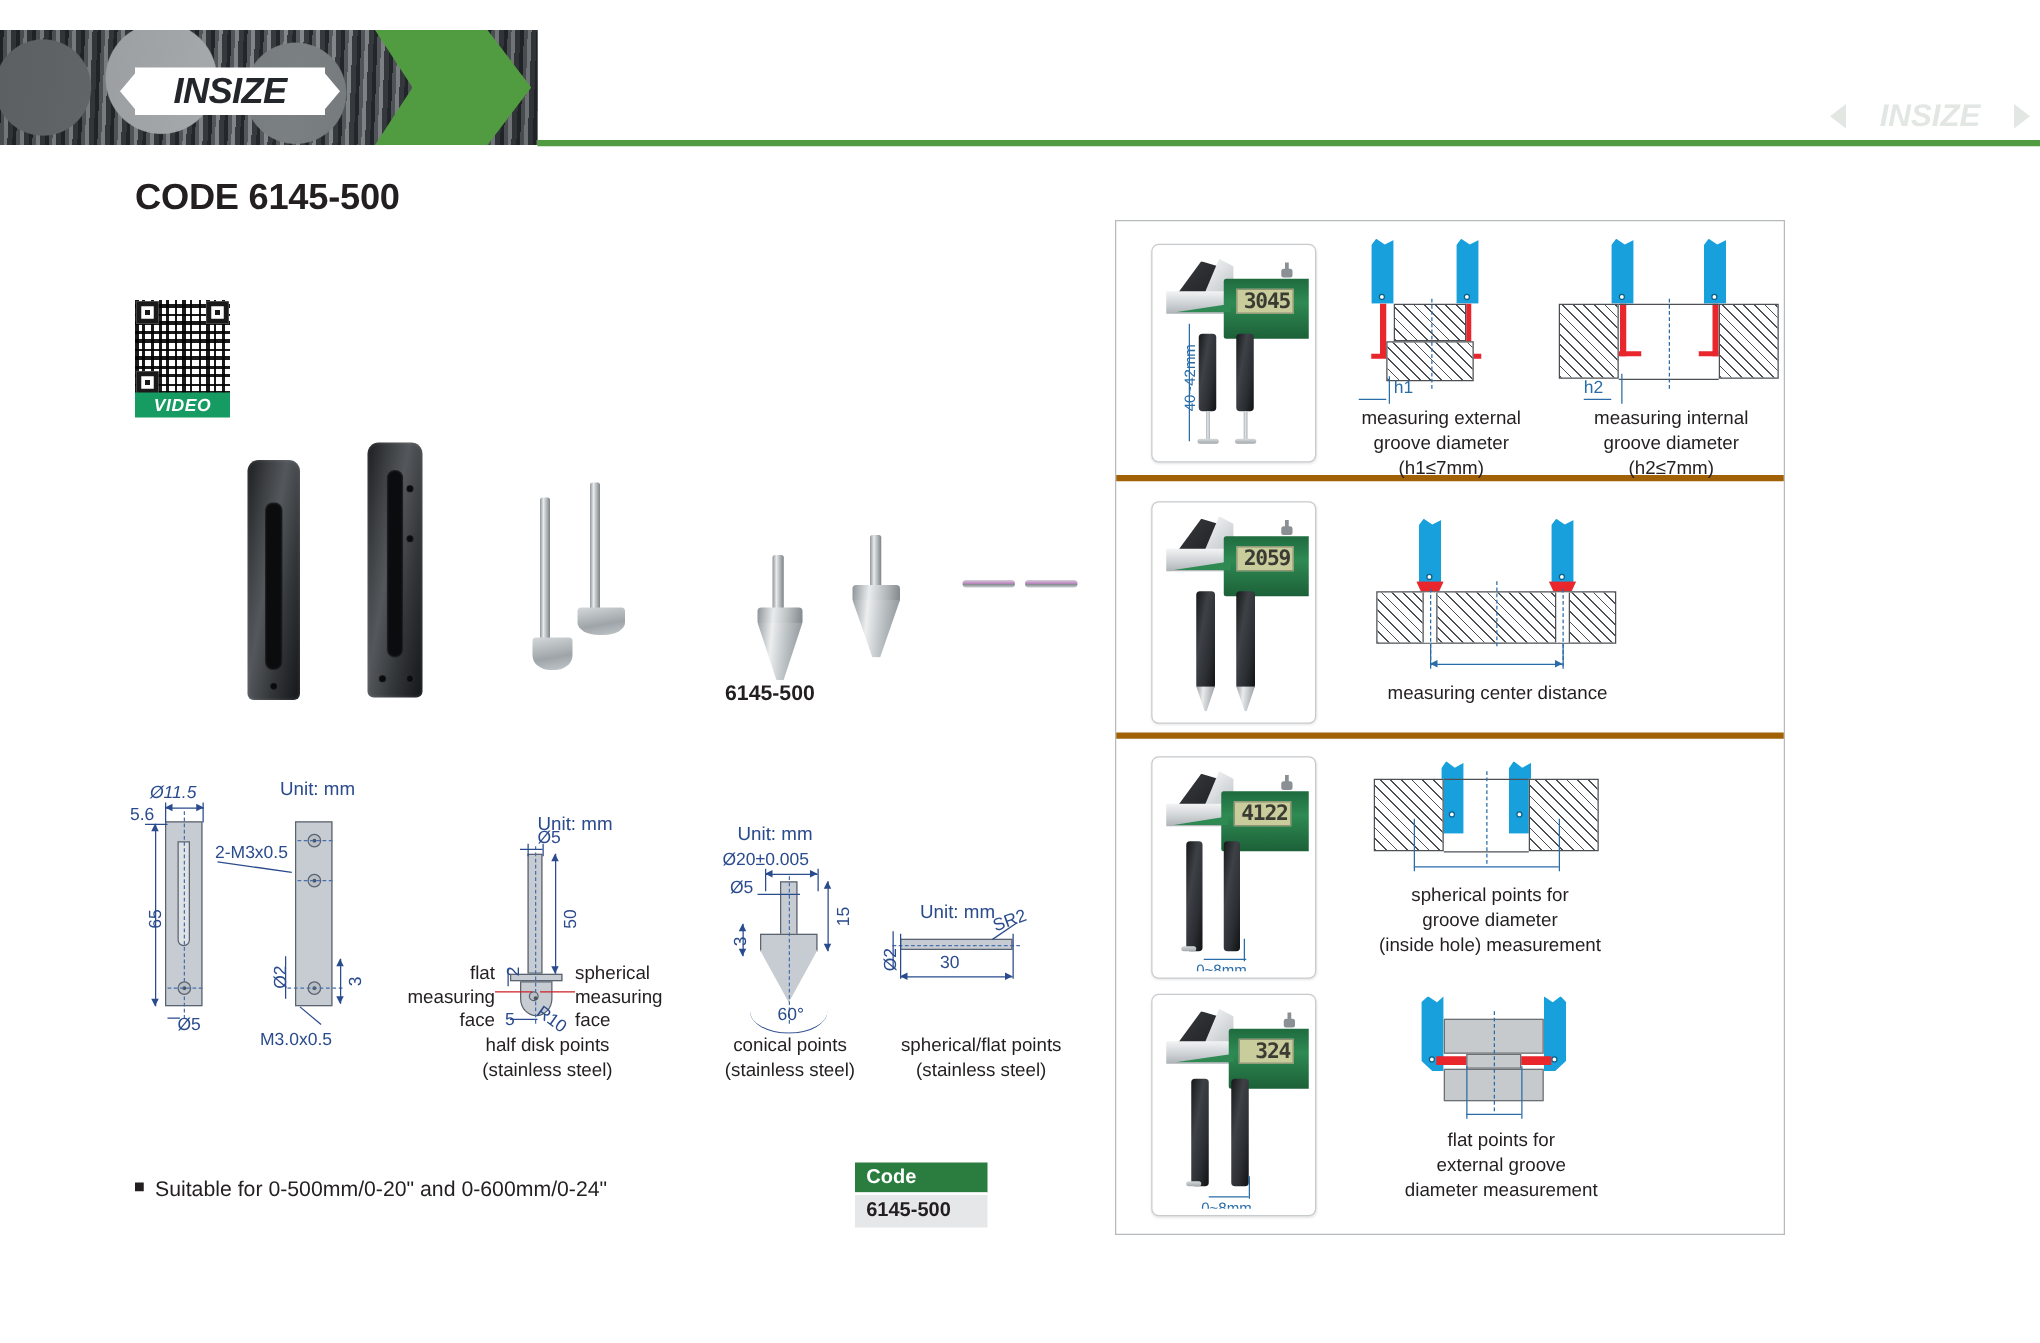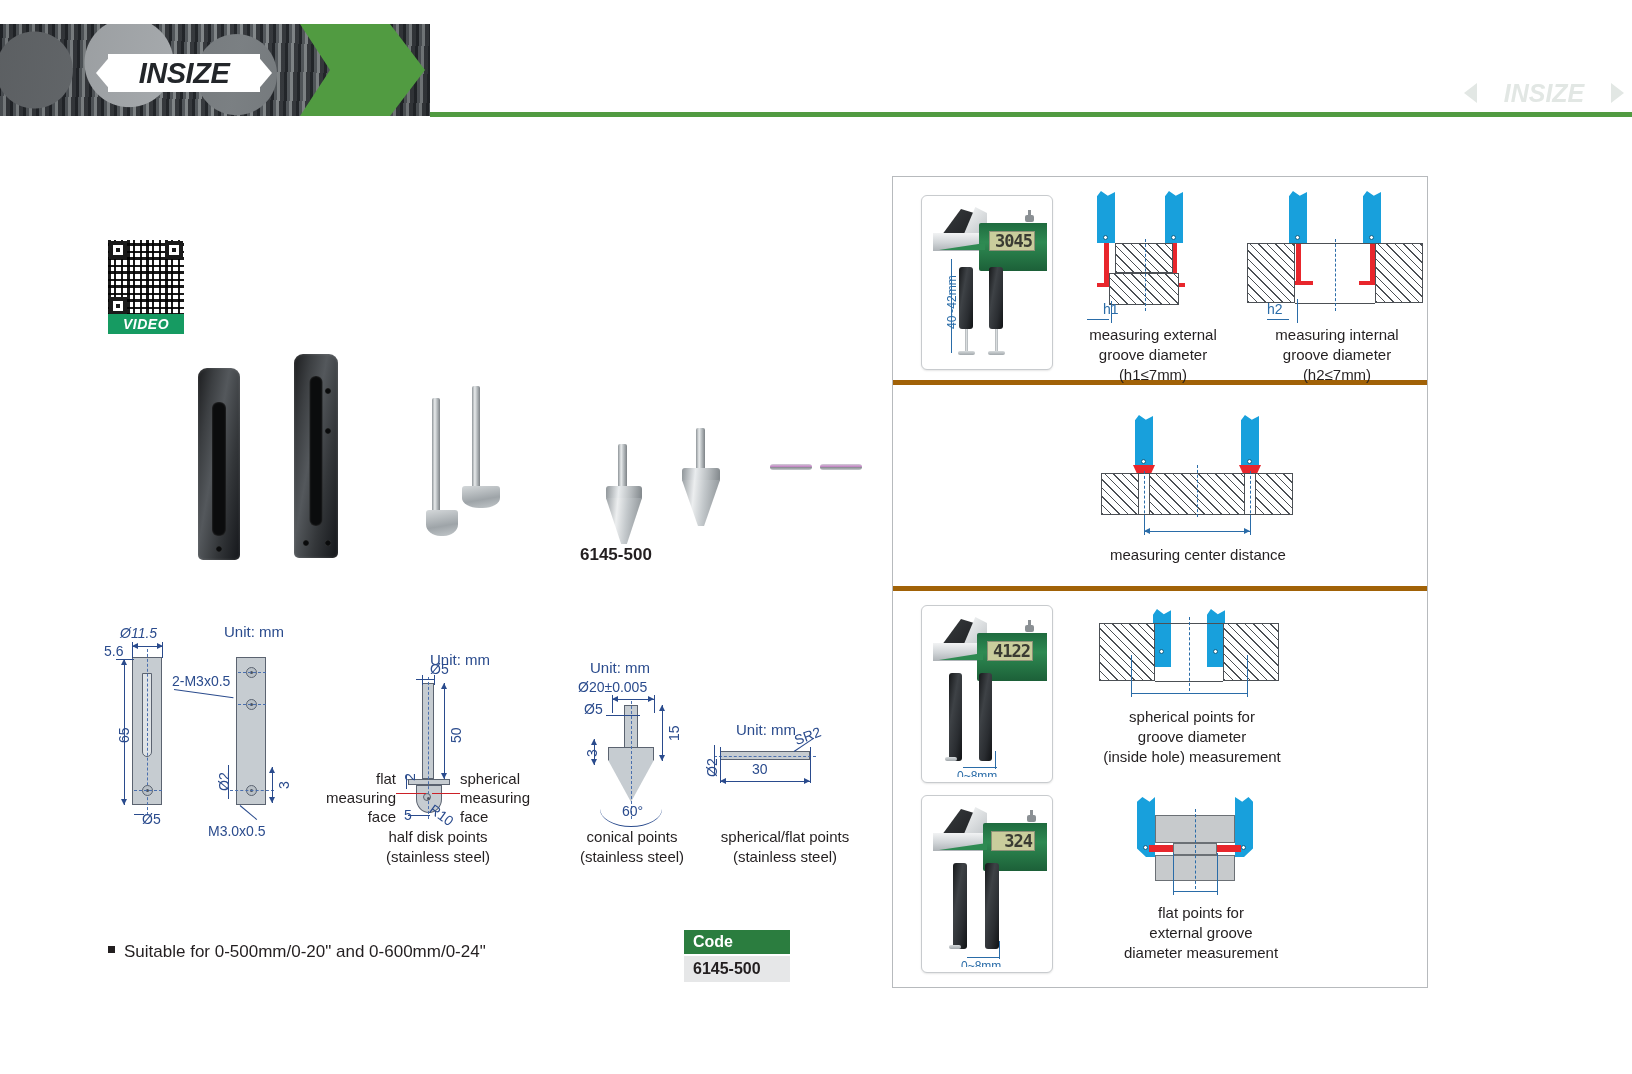--- a/index.html
+++ b/index.html
@@ -274,20 +274,21 @@
 
   <div class="header-wm">
     <div class="wm-ar-l"></div>
     <div class="wm-ar-r"></div>
     <div class="wm-text">INSIZE</div>
   </div>
   <div class="header-rule"></div>
 </div>
 
 <div class="title">
+  <div>CODE 6145-500</div>
 </div>
 
 <div class="qr-wrap">
   <div class="qr">
     <div class="qr-eye tl">
         <i></i>
       </div>
     <div class="qr-eye tr">
         <i></i>
       </div>
@@ -547,21 +548,21 @@
 
       <div class="jaw-blue top" style="left:92px; top:0; width:18px; height:52px;"></div>
       <div class="jaw-pin" style="left:98px; top:44px;"></div>
       <div class="jaw-tip-red" style="left:99px; top:52px; width:5px; height:42px;"></div>
       <div class="jaw-tip-red" style="left:92px; top:92px; width:20px; height:4px;"></div>
 
       <div class="hatch" style="left:42px; top:52px; width:58px; height:30px;"></div>
       <div class="hatch" style="left:36px; top:82px; width:70px; height:32px;"></div>
       <div class="dash-v" style="left:72px; top:48px; height:72px;"></div>
 
-      <div class="cap-blue" style="left:14px; top:110px; font-size:14px;margin-left:16px;">h1</div>
+      <div class="cap-blue" style="left:26px; top:110px; font-size:14px;margin-left:16px;">h1</div>
       <div class="u-line" style="left:14px; top:128px; width:22px;"></div>
       <div class="dline v" style="left:38px; top:110px; height:22px; background:#2a6ca8;"></div>
 
       <div class="cap-blk" style="left:-10px; top:134px; width:180px;">
         <div>measuring external</div>
         <div>groove diameter</div>
         <div>(h1≤7mm)</div>
       </div>
     </div>
 
@@ -588,20 +589,35 @@
 
       <div class="cap-blk" style="left:-4px; top:134px; width:180px;">
         <div>measuring internal</div>
         <div>groove diameter</div>
         <div>(h2≤7mm)</div>
       </div>
     </div>
   </div>
 
   <div class="rp-sec" style="height:206px;">
+    <div class="photo-card" style="left:28px; top:16px; width:132px; height:178px;">
+      <div class="cal-photo">
+        <div class="cal-jaw-up" style="left:12px; top:8px; width:40px; height:30px; background:linear-gradient(135deg,#3a3d40,#1c1e20);"></div>
+        <div class="cal-jaw-up" style="left:34px; top:6px; width:26px; height:34px;"></div>
+        <div class="cal-beam" style="left:6px; top:32px; width:64px; height:18px;"></div>
+        <div class="cal-body" style="left:52px; top:22px; width:70px; height:48px;"></div>
+        <div class="cal-lcd" style="left:62px; top:30px; width:46px; height:20px; font-size:17px;">2059</div>
+        <div class="cal-knob" style="left:98px; top:14px;"></div>
+        <div style="position:absolute; left:12px; top:42px; width:46px; height:7px; background:#2e8a52; clip-path:polygon(0 100%,100% 0,100% 100%);"></div>
+        <div class="att-black" style="left:30px; top:66px; width:15px; height:78px;"></div>
+        <div class="att-black" style="left:62px; top:66px; width:15px; height:78px;"></div>
+        <div class="att-cone" style="left:30px; top:142px; width:15px; height:20px;"></div>
+        <div class="att-cone" style="left:62px; top:142px; width:15px; height:20px;"></div>
+      </div>
+    </div>
 
     <div class="sch" style="left:210px; top:30px; width:300px; height:160px;">
       <div class="jaw-blue top" style="left:32px; top:0; width:18px; height:52px;"></div>
       <div class="jaw-pin" style="left:38px; top:44px;"></div>
       <div class="tri-red" style="left:30px; top:50px; width:22px; height:24px;"></div>
 
       <div class="jaw-blue top" style="left:138px; top:0; width:18px; height:52px;"></div>
       <div class="jaw-pin" style="left:144px; top:44px;"></div>
       <div class="tri-red" style="left:136px; top:50px; width:22px; height:24px;"></div>
 

